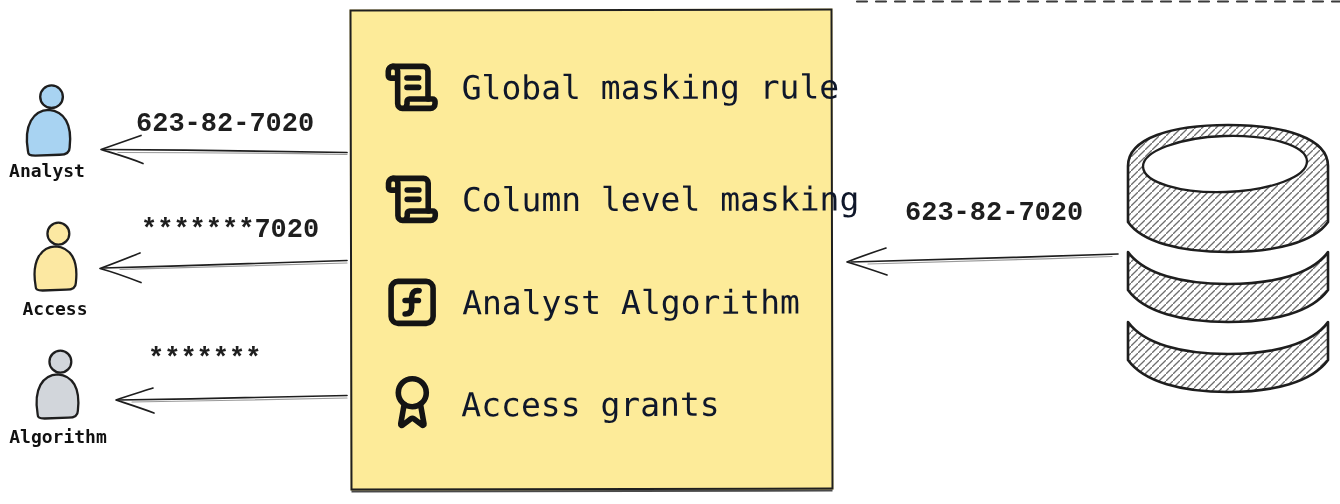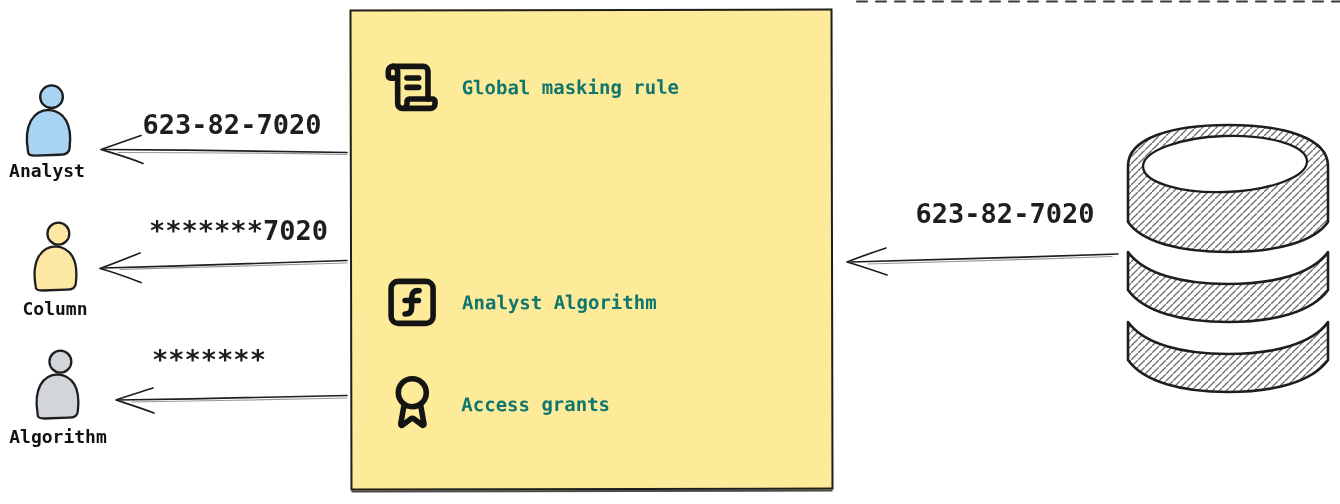--- a/index.html
+++ b/index.html
@@ -5,42 +5,42 @@
   html,body{margin:0;padding:0;}
   body{background:#ffffff;font-family:"DejaVu Sans Mono","Liberation Mono",monospace;color:#1e1e1e;}
   #canvas{position:relative;width:1340px;height:504px;background:#ffffff;overflow:hidden;}
 
   .abs{position:absolute;}
 
   
   .value-label{
     position:absolute;
     font-size:27px;font-weight:bold;letter-spacing:0px;
-    text-align:center;white-space:nowrap;color:#1e1e1e;
+    white-space:nowrap;color:#1e1e1e;font-family:Liberation Mono, monospace;
   }
 
   
   .persona-name{
     position:absolute;font-size:18px;font-weight:bold;
     text-align:center;white-space:nowrap;color:#111;
   }
 
   
   #masking-box{
     position:absolute;left:350px;top:9px;width:483px;height:481px;
     background:#fdeb99;border:2.5px solid #1f1f1f;
     transform:rotate(-0.12deg);box-sizing:border-box;
     box-shadow:0 3px 0 -1px #4a4a4a;
   }
   .box-item{
     position:absolute;left:32px;height:60px;
     display:flex;align-items:center;gap:22px;
   }
   .box-item .item-label{
-    font-size:19px;font-weight:bold;color:#0f766e;white-space:nowrap;
+    font-size:33px;font-weight:normal;color:#0f172a;white-space:nowrap;
   }
   .item-icon{flex:0 0 auto;display:block;}
 
   svg{display:block;}
 </style>
 </head>
 <body>
 
 <div id="canvas">
 
@@ -81,21 +81,21 @@
   </svg>
   <div class="persona-name" style="left:-3px;top:160px;width:100px;">Analyst</div>
   <div class="value-label" style="left:136px;top:109px;width:192px;">623-82-7020</div>
 
   <svg class="abs" style="left:26px;top:221px;" width="56" height="76" viewBox="0 0 64 86">
     <g stroke="#1e1e1e" stroke-width="2.6" stroke-linejoin="round" fill="#fce8a2">
       <circle cx="37" cy="14" r="12.5"></circle>
       <path d="M 11 74 C 6 45 17 29 34 28.5 C 51 30 60 44 57 70 C 57 77 51 78 46 78 L 19 79 C 13 79 11 78 11 74 Z"></path>
     </g>
   </svg>
-  <div class="persona-name" style="left:5px;top:298px;width:100px;">Column</div>
+  <div class="persona-name" style="left:5px;top:298px;width:100px;">Access</div>
   <div class="value-label" style="left:141px;top:215px;width:195px;">*******7020</div>
 
   <svg class="abs" style="left:28px;top:349px;" width="56" height="76" viewBox="0 0 64 86">
     <g stroke="#1e1e1e" stroke-width="2.6" stroke-linejoin="round" fill="#d2d6db">
       <circle cx="37" cy="14" r="12.5"></circle>
       <path d="M 11 74 C 6 45 17 29 34 28.5 C 51 30 60 44 57 70 C 57 77 51 78 46 78 L 19 79 C 13 79 11 78 11 74 Z"></path>
     </g>
   </svg>
   <div class="persona-name" style="left:8px;top:426px;width:100px;">Algorithm</div>
   <div class="value-label" style="left:148px;top:344px;width:122px;">*******</div>
@@ -105,20 +105,29 @@
     <div class="box-item" style="top:46px;">
       <svg class="item-icon" width="56" height="56" viewBox="0 0 24 24" fill="none" stroke="#141414" stroke-width="2.4" stroke-linecap="round" stroke-linejoin="round">
         <path d="M15 12h-5"></path>
           <path d="M15 8h-5"></path>
           <path d="M19 17V5a2 2 0 0 0-2-2H4"></path>
         <path d="M8 21h12a2 2 0 0 0 2-2v-1a1 1 0 0 0-1-1H11a1 1 0 0 0-1 1v1a2 2 0 1 1-4 0V5a2 2 0 1 0-4 0v2a1 1 0 0 0 1 1h3"></path>
       </svg>
       <span class="item-label">Global masking rule</span>
     </div>
 
+    <div class="box-item" style="top:158px;">
+      <svg class="item-icon" width="56" height="56" viewBox="0 0 24 24" fill="none" stroke="#141414" stroke-width="2.4" stroke-linecap="round" stroke-linejoin="round">
+        <path d="M15 12h-5"></path>
+          <path d="M15 8h-5"></path>
+          <path d="M19 17V5a2 2 0 0 0-2-2H4"></path>
+        <path d="M8 21h12a2 2 0 0 0 2-2v-1a1 1 0 0 0-1-1H11a1 1 0 0 0-1 1v1a2 2 0 1 1-4 0V5a2 2 0 1 0-4 0v2a1 1 0 0 0 1 1h3"></path>
+      </svg>
+      <span class="item-label">Column level masking</span>
+    </div>
 
     <div class="box-item" style="top:261px;">
       <svg class="item-icon" width="56" height="56" viewBox="0 0 24 24" fill="none" stroke="#141414" stroke-width="2.4" stroke-linecap="round" stroke-linejoin="round">
         <rect width="18" height="18" x="3" y="3" rx="3"></rect>
         <path d="M9 17c2 0 2.8-1 2.8-2.8V10c0-2 1-3.3 3.2-3"></path>
         <path d="M9 11.2h5.7"></path>
       </svg>
       <span class="item-label">Analyst Algorithm</span>
     </div>
 

